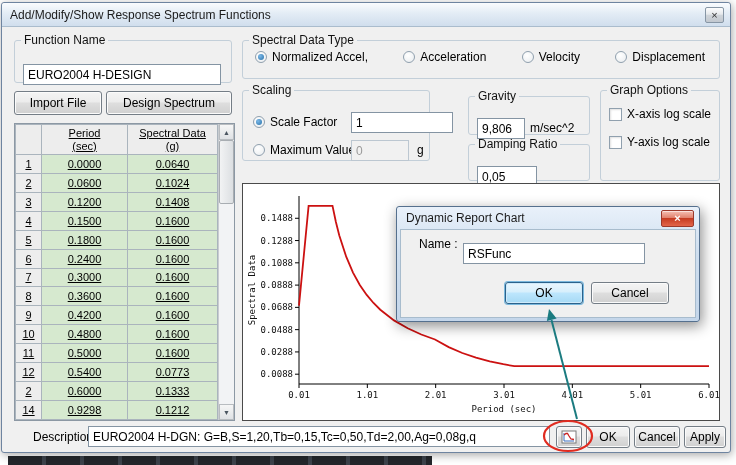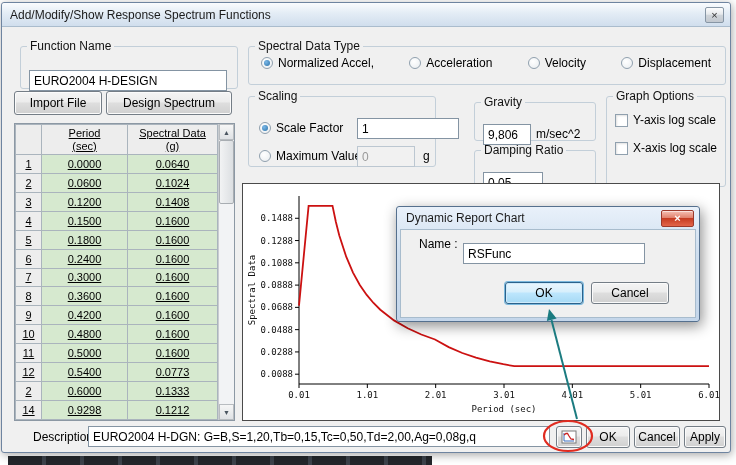--- a/index.html
+++ b/index.html
@@ -33,21 +33,21 @@
   .win-close {
     position:absolute; top:4px; right:6px; width:19px; height:16px;
     border:1px solid #8796a5; border-radius:2px; padding:0;
     background:linear-gradient(#fdfdfd,#e6e9ec 45%,#d0d5da 50%,#c2c8cf);
     font-family:inherit; font-size:11px; line-height:1; color:#333;
     display:flex; align-items:center; justify-content:center;
   }
 
   fieldset.group {
     position:absolute; border:1px solid #c3cfd9; border-radius:3px;
-    margin:6px; padding:0; min-inline-size:0; background:transparent;
+    margin:0; padding:0; min-inline-size:0; background:transparent;
   }
   fieldset.group legend { font-size:12px; margin-left:6px; padding:0 3px; color:#111; }
 
   .btn {
     position:absolute; display:flex; align-items:center; justify-content:center;
     border:1px solid #747d86; border-radius:3px; padding:0;
     background:linear-gradient(to bottom,#f4f4f4,#ececec 45%,#dedede 50%,#d0d0d0);
     box-shadow:inset 0 0 0 1px #fbfbfb;
     font-family:inherit; font-size:12px; color:#000;
   }
@@ -351,25 +351,25 @@
     <fieldset class="group" id="damping-group">
       <legend>Damping Ratio</legend>
       <input class="input" id="damping-input" value="0,05" style="">
     </fieldset>
 
     <fieldset class="group" id="graph-group">
       <legend>Graph Options</legend>
       <div class="graph-list">
           <span class="check-row">
             <span class="checkbox"></span>
-            <span>Y-axis log scale</span>
+            <span>X-axis log scale</span>
           </span>
           <span class="check-row">
             <span class="checkbox"></span>
-            <span>X-axis log scale</span>
+            <span>Y-axis log scale</span>
           </span>
         </div>
     </fieldset>
 
     <div class="chart-box"><svg width="476" height="236">
           <line x1="56" y1="12" x2="56" y2="200" stroke="#000" stroke-width="1"></line>
           <line x1="56" y1="200" x2="466" y2="200" stroke="#000" stroke-width="1"></line>
           <line x1="52" y1="190.1990521327014" x2="56" y2="190.1990521327014" stroke="#000" stroke-width="1"></line>
           <text x="50" y="193.1990521327014" text-anchor="end" font-size="9" font-family="&quot;DejaVu Sans Mono&quot;, monospace" fill="#111">0.0088</text>
           <line x1="52" y1="167.92417061611374" x2="56" y2="167.92417061611374" stroke="#000" stroke-width="1"></line>

